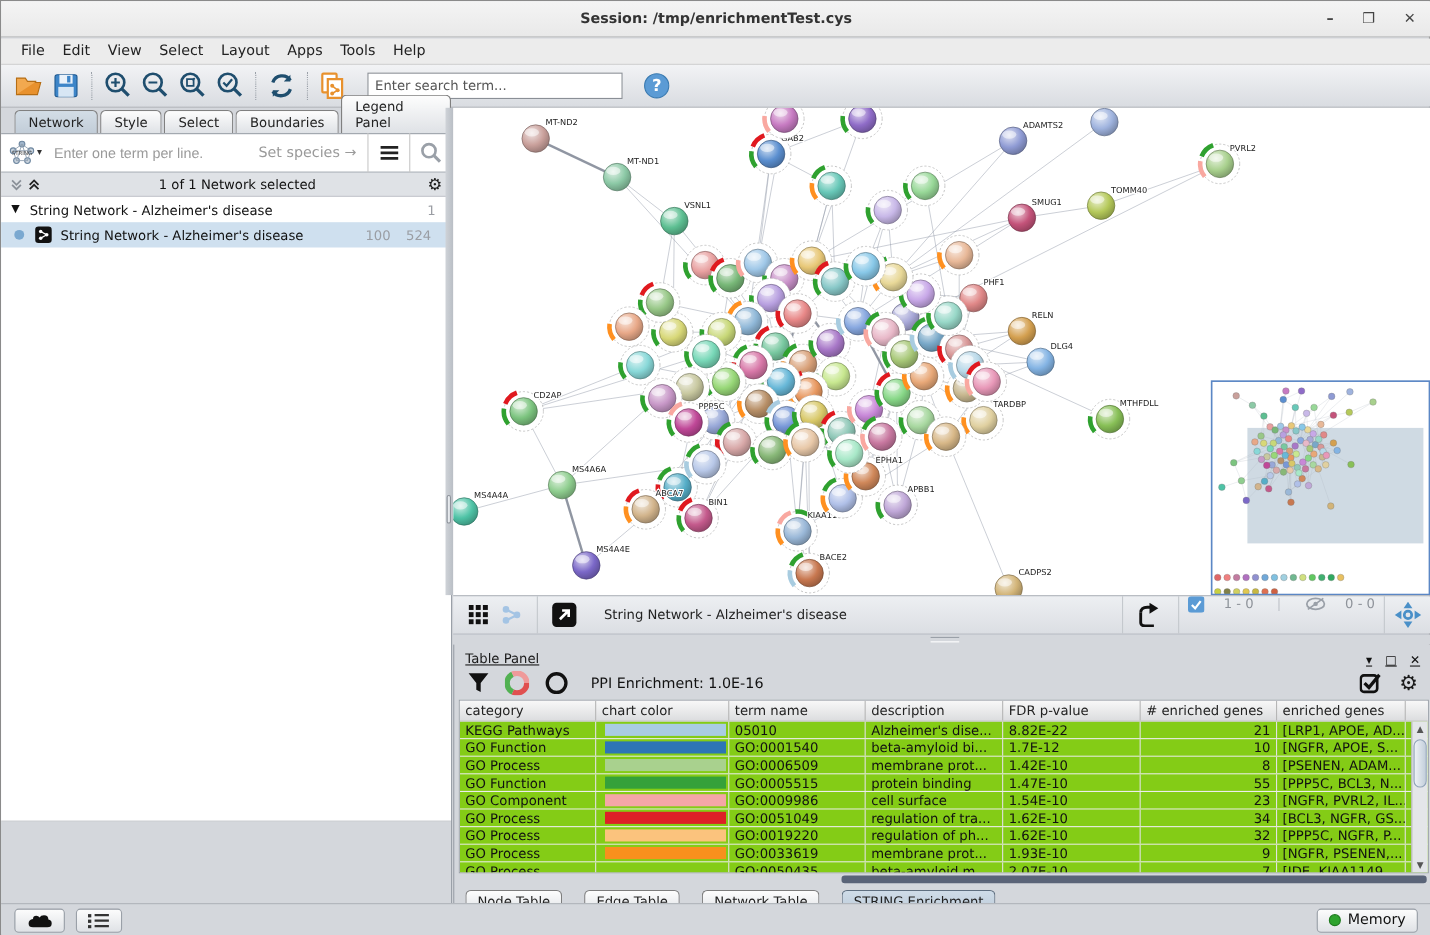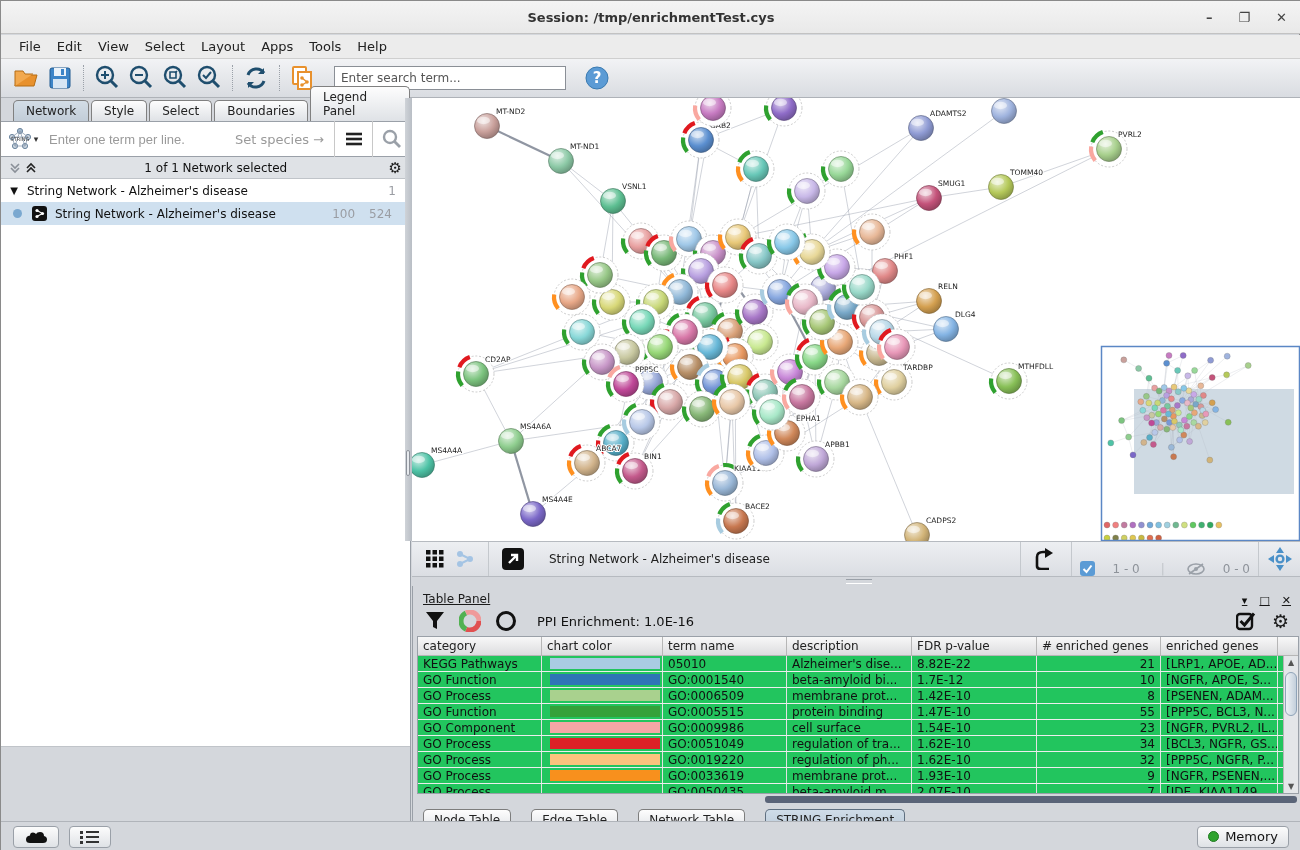--- a/index.html
+++ b/index.html
@@ -64,38 +64,38 @@
   
   #network-view { left:411px; top:97px; width:889px; height:443px; background:#fff; overflow:hidden; }
   #splitter-v { left:404px; top:97px; width:7px; height:443px; background:linear-gradient(90deg,#cfd3d8,#b9bec5); }
   #splitter-v .handle { position:absolute; left:1px; top:352px; width:4px; height:26px; border:1px solid #8d929a; border-radius:3px; background:#e7eaee; }
 
   
   #net-toolbar { left:411px; top:540px; width:889px; height:36px; background:linear-gradient(#edeff2,#dbdee3);
     border-top:1px solid #b6bac0; border-bottom:1px solid #b6bac0; display:flex; align-items:center; }
   .ntb-group { display:flex; align-items:center; height:100%; padding:0 8px; border-right:1px solid #c4c8cd; }
   #net-title { padding-left:12px; font-size:12px; color:#222; flex:1; }
-  .counter { color:#8e939a; font-size:12px; display:flex; align-items:flex-end; gap:17px; }
+  .counter { color:#8e939a; font-size:12px; display:flex; align-items:flex-start; gap:17px; }
   #nav-icon-wrap { padding:0 8px; }
 
   
   #splitter-h { left:411px; top:576px; width:889px; height:9px; background:#d4d7dc; }
   #splitter-h .grip { position:absolute; left:434px; top:2px; width:26px; height:5px; border-top:1px solid #9aa0a8; border-bottom:1px solid #fff; }
 
   
   #table-panel { left:411px; top:585px; width:889px; height:235px; background:#d4d7dc; border-left:1px solid #9aa0a8; }
   #tp-header { height:20px; display:flex; align-items:flex-end; padding:0 10px;text-decoration:underline; }
   #tp-toolbar { height:30px; display:flex; align-items:center; gap:14px; padding:0 12px; }
   #ppi-text { font-size:13px; color:#111; margin-left:6px; }
   #tp-right-icons { margin-left:auto; display:flex; gap:16px; align-items:center; }
   #enrich-table { margin:0 2px 0 4px; background:#fff; border:1px solid #9aa0a8; height:158px; position:relative; overflow:hidden; }
   .tbl-head { display:flex; height:19px; background:linear-gradient(#f8f8f8,#dcdddf); border-bottom:1px solid #b6b6b6; }
   .th { font-size:12px; color:#222; padding:2px 5px; border-right:1px solid #b6b6b6; overflow:hidden; white-space:nowrap; }
   .tbl-body { position:relative; height:138px; overflow:hidden; }
-  .tr { display:flex; height:16px; border-bottom:1px solid #ededed; background:#22c55e; }
+  .tr { display:flex; height:16px; border-bottom:1px solid #ededed; background:#84cc16; }
   .td { font-size:12px; color:#111; padding:0 5px; border-right:1px solid #e2e2e2; white-space:nowrap; overflow:hidden; line-height:16px; }
   .td.num { text-align:right; }
   .swatch { margin:2px 3px; height:11px; width:100%; }
   #v-scroll { position:absolute; right:0; top:19px; width:15px; height:138px; background:#e4e6e9; border-left:1px solid #b6b6b6; }
   #v-thumb { position:absolute; left:1px; top:16px; width:12px; height:44px; background:linear-gradient(90deg,#eef2f6,#c3cfdb); border:1px solid #8fa3b8; border-radius:6px; }
   .scroll-arrow { position:absolute; left:0; width:14px; height:14px; font-size:8px; color:#555; text-align:center; line-height:14px; }
   #h-scroll { margin:2px 2px 0 4px; height:8px; position:relative; }
   #h-thumb { position:absolute; left:348px; top:0; width:532px; height:7px; background:#5a6478; border-radius:3px; }
   #tp-tabs { height:24px; display:flex; gap:20px; padding-left:10px; align-items:flex-end; margin-top:2px; }
   .tp-tab { border:1px solid #7d7d7d; border-bottom:none; border-radius:5px 5px 0 0; padding:3px 10px;

